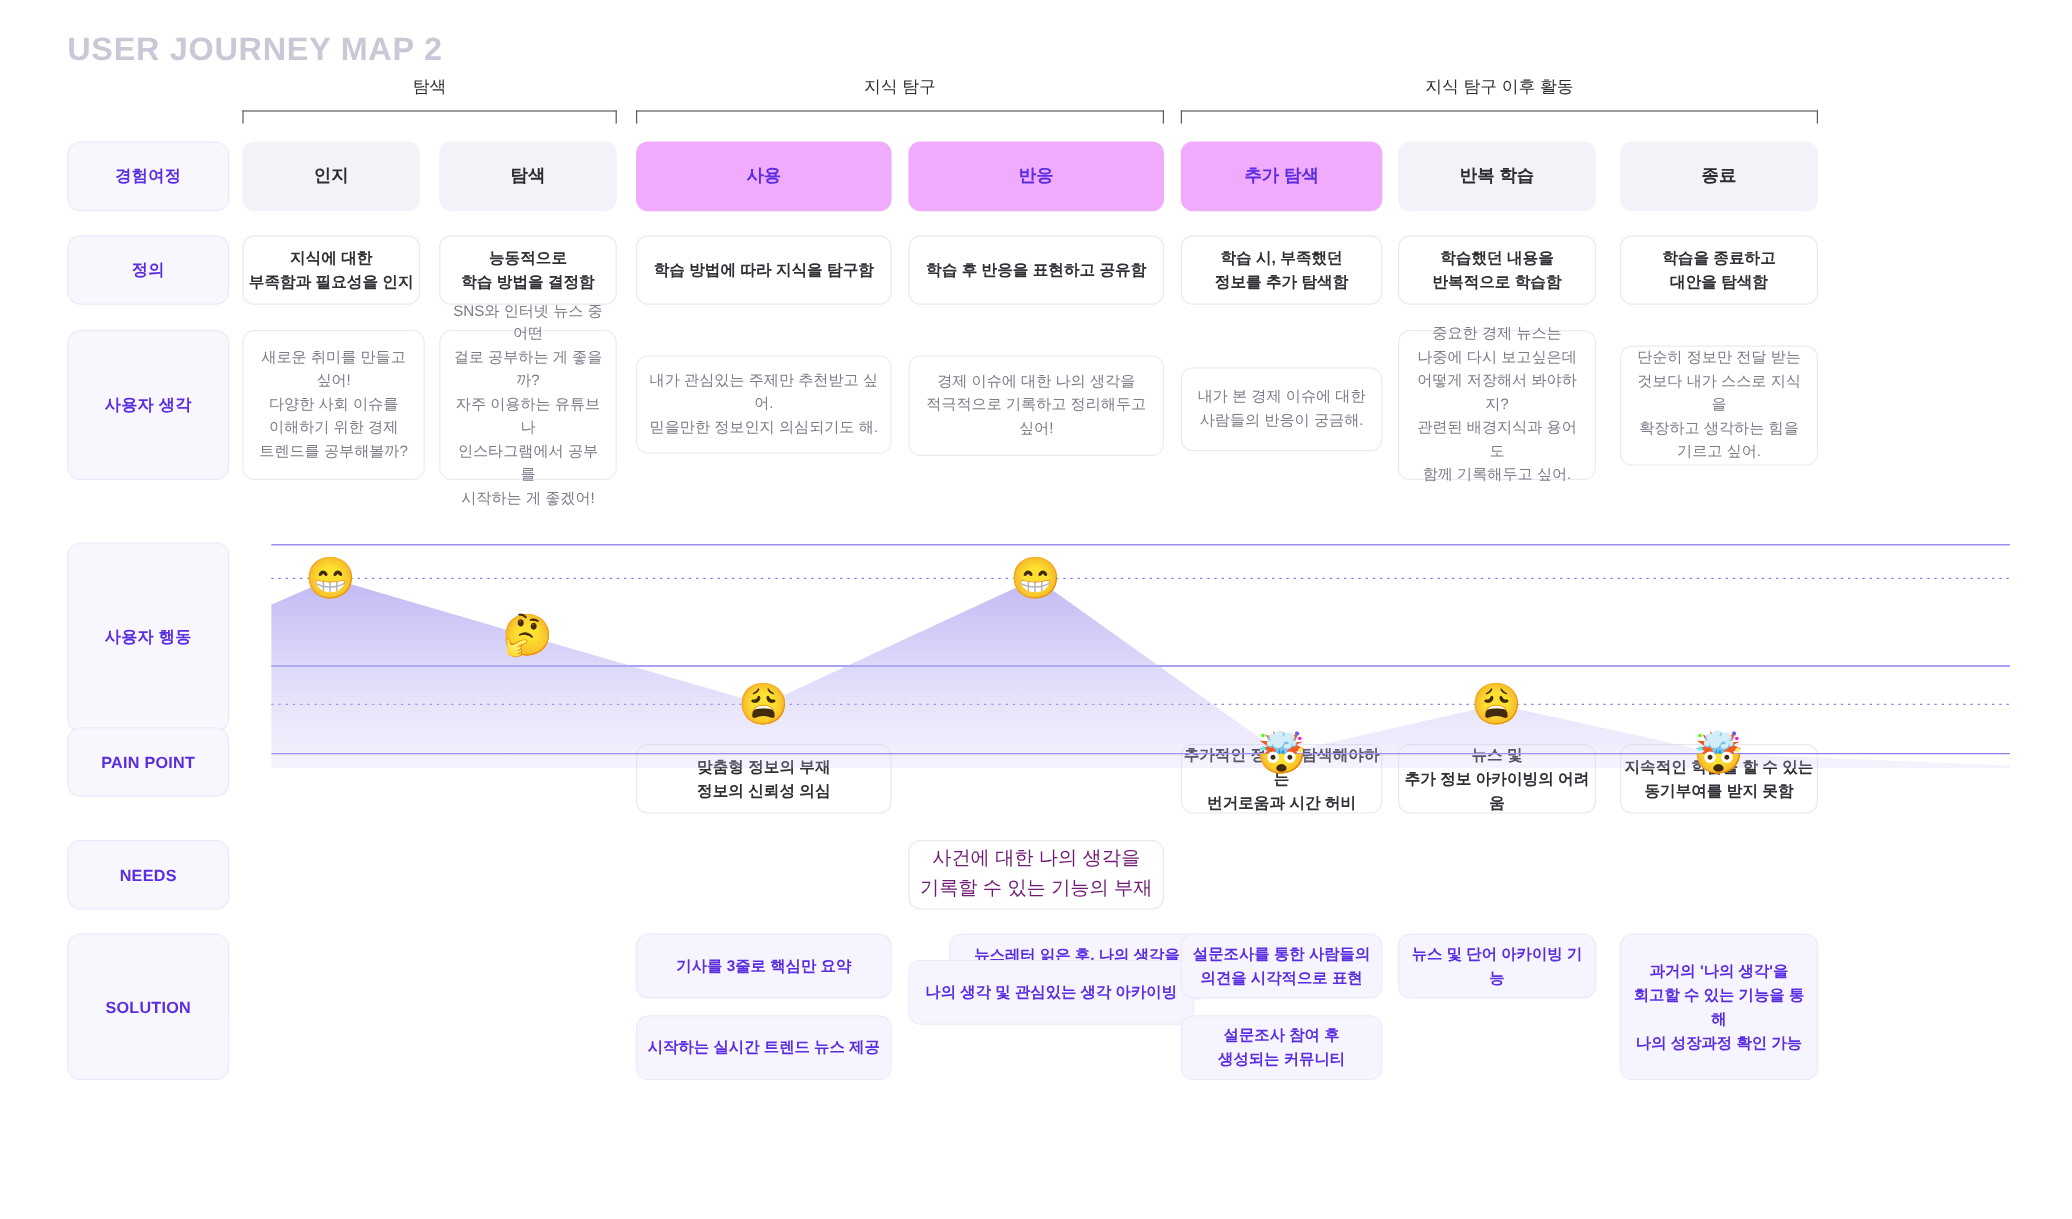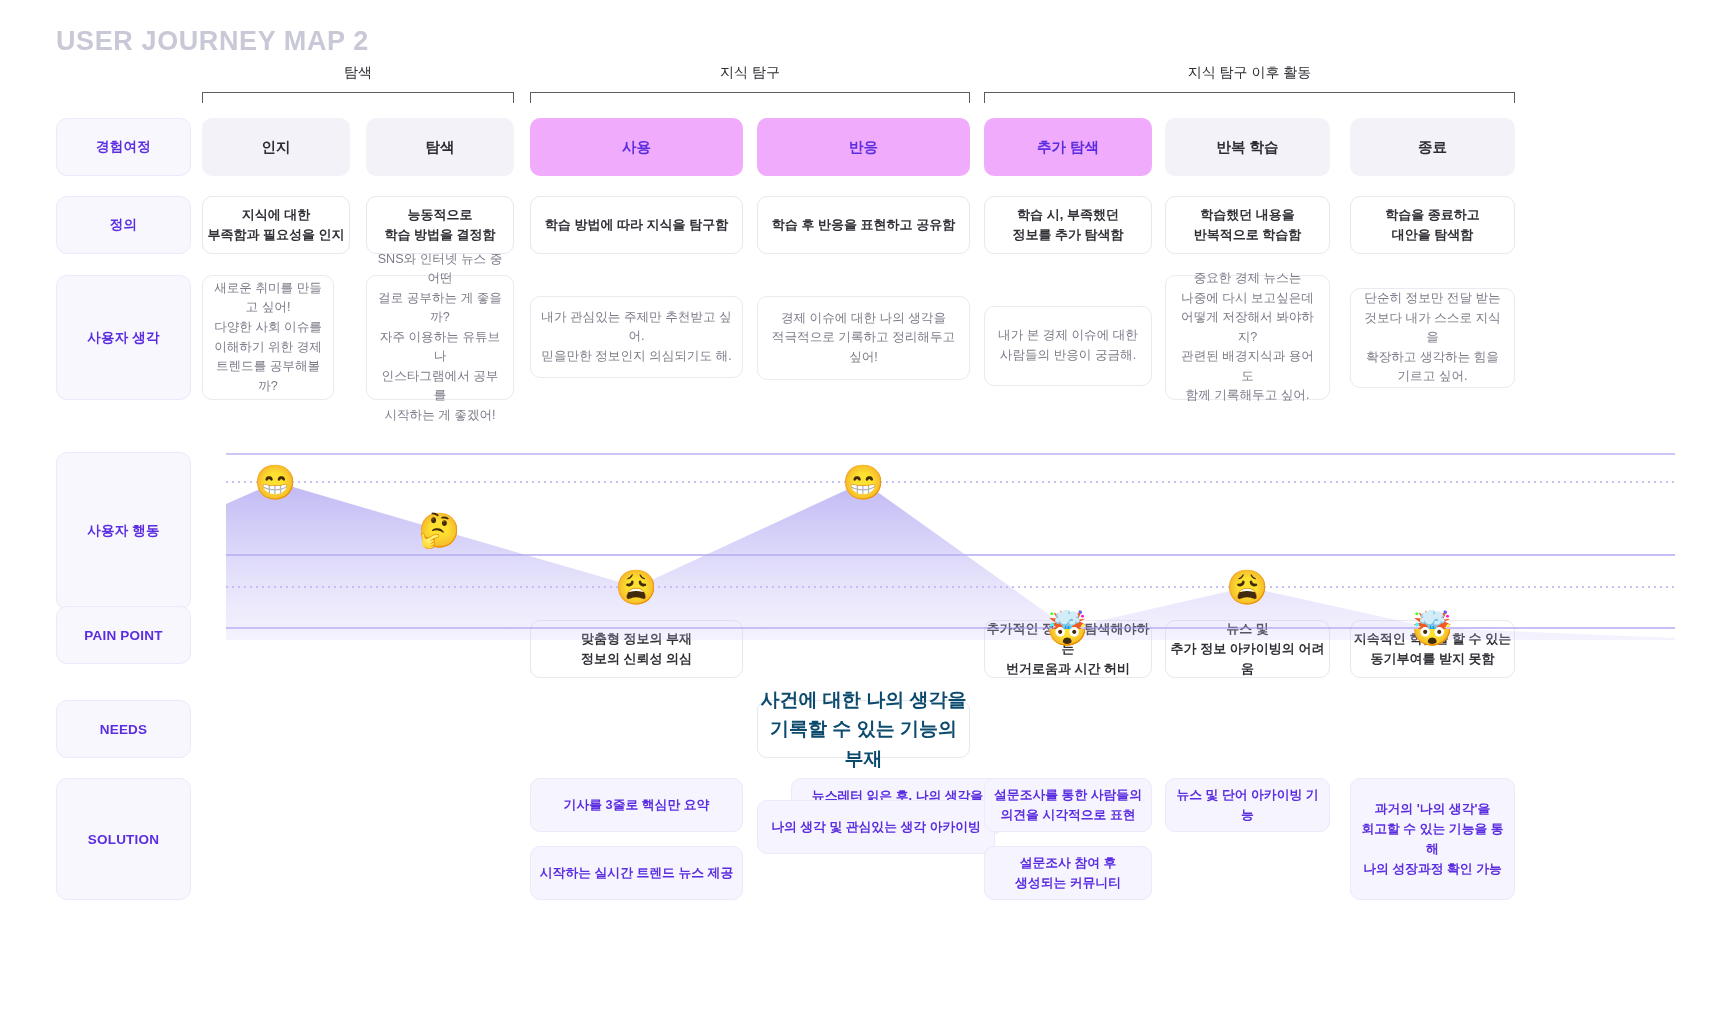--- a/index.html
+++ b/index.html
@@ -107,23 +107,23 @@
   .painbox {
     background: #ffffff;
     border: 1px solid #e8e8ee;
     font-size: 13px;
     font-weight: bold;
     color: #2f2f36;
   }
   .needbox {
     background: #ffffff;
     border: 1px solid #e8e8ee;
-    font-size: 19px;
-    font-weight: bold;
-    color: #0c4a6e;
+    font-size: 16px;
+    font-weight: normal;
+    color: #701a75;
   }
   .solbox {
     background: #f6f4fe;
     border: 1px solid #ece9fb;
     font-size: 12.8px;
     font-weight: bold;
     color: #5b2de0;
     padding: 4px 8px;
   }
 
@@ -174,25 +174,25 @@
     <div class="cell stage active" style="left: 984px; width: 168px; top: 118px;">추가 탐색</div>
     <div class="cell stage muted" style="left: 1165px; width: 165px; top: 118px;">반복 학습</div>
     <div class="cell stage muted" style="left: 1350px; width: 165px; top: 118px;">종료</div>
     <div class="cell defn" style="left: 202px; width: 148px; top: 196px; height: 58px;">지식에 대한<br>부족함과 필요성을 인지</div>
     <div class="cell defn" style="left: 366px; width: 148px; top: 196px; height: 58px;">능동적으로<br>학습 방법을 결정함</div>
     <div class="cell defn" style="left: 530px; width: 213px; top: 196px; height: 58px;">학습 방법에 따라 지식을 탐구함</div>
     <div class="cell defn" style="left: 757px; width: 213px; top: 196px; height: 58px;">학습 후 반응을 표현하고 공유함</div>
     <div class="cell defn" style="left: 984px; width: 168px; top: 196px; height: 58px;">학습 시, 부족했던<br>정보를 추가 탐색함</div>
     <div class="cell defn" style="left: 1165px; width: 165px; top: 196px; height: 58px;">학습했던 내용을<br>반복적으로 학습함</div>
     <div class="cell defn" style="left: 1350px; width: 165px; top: 196px; height: 58px;">학습을 종료하고<br>대안을 탐색함</div>
-    <div class="cell thought" style="left: 202px; width: 132px; top: 275px; height: 125px;">새로운 취미를 만들고 싶어!<br>다양한 사회 이슈를<br>이해하기 위한 경제<br>트렌드를 공부해볼까?</div>
+    <div class="cell thought" style="left: 202px; width: 152px; top: 275px; height: 125px;">새로운 취미를 만들고 싶어!<br>다양한 사회 이슈를<br>이해하기 위한 경제<br>트렌드를 공부해볼까?</div>
     <div class="cell thought" style="left: 366px; width: 148px; top: 275px; height: 125px;">SNS와 인터넷 뉴스 중 어떤<br>걸로 공부하는 게 좋을까?<br>자주 이용하는 유튜브나<br>인스타그램에서 공부를<br>시작하는 게 좋겠어!</div>
     <div class="cell thought" style="left: 530px; width: 213px; top: 296px; height: 82px;">내가 관심있는 주제만 추천받고 싶어.<br>믿을만한 정보인지 의심되기도 해.</div>
     <div class="cell thought" style="left: 757px; width: 213px; top: 296px; height: 84px;">경제 이슈에 대한 나의 생각을<br>적극적으로 기록하고 정리해두고 싶어!</div>
-    <div class="cell thought" style="left: 984px; width: 168px; top: 306px; height: 80px;">내가 본 경제 이슈에 대한<br>사람들의 반응이 궁금해.</div>
+    <div class="cell thought" style="left: 984px; width: 168px; top: 306px; height: 70px;">내가 본 경제 이슈에 대한<br>사람들의 반응이 궁금해.</div>
     <div class="cell thought" style="left: 1165px; width: 165px; top: 275px; height: 125px;">중요한 경제 뉴스는<br>나중에 다시 보고싶은데<br>어떻게 저장해서 봐야하지?<br>관련된 배경지식과 용어도<br>함께 기록해두고 싶어.</div>
     <div class="cell thought" style="left: 1350px; width: 165px; top: 288px; height: 100px;">단순히 정보만 전달 받는<br>것보다 내가 스스로 지식을<br>확장하고 생각하는 힘을<br>기르고 싶어.</div>
     <div class="cell painbox" style="left: 530px; width: 213px; top: 620px; height: 58px;">맞춤형 정보의 부재<br>정보의 신뢰성 의심</div>
     <div class="cell painbox" style="left: 984px; width: 168px; top: 620px; height: 58px;">추가적인 정보를 탐색해야하는<br>번거로움과 시간 허비</div>
     <div class="cell painbox" style="left: 1165px; width: 165px; top: 620px; height: 58px;">뉴스 및<br>추가 정보 아카이빙의 어려움</div>
     <div class="cell painbox" style="left: 1350px; width: 165px; top: 620px; height: 58px;">지속적인 학습을 할 수 있는<br>동기부여를 받지 못함</div>
     <div class="cell needbox" style="left: 757px; width: 213px; top: 700px; height: 58px;">사건에 대한 나의 생각을<br>기록할 수 있는 기능의 부재</div>
     <div class="cell solbox" style="left: 530px; width: 213px; top: 778px; height: 54px;">기사를 3줄로 핵심만 요약</div>
     <div class="cell solbox" style="left: 530px; width: 213px; top: 846px; height: 54px;">시작하는 실시간 트렌드 뉴스 제공</div>
     <div class="cell solbox" style="left: 747px; width: 213px; top: 778px; height: 56px; margin-left: 44px;">뉴스레터 읽은 후, 나의 생각을<br>기록할 수 있는 기능 제공</div>

